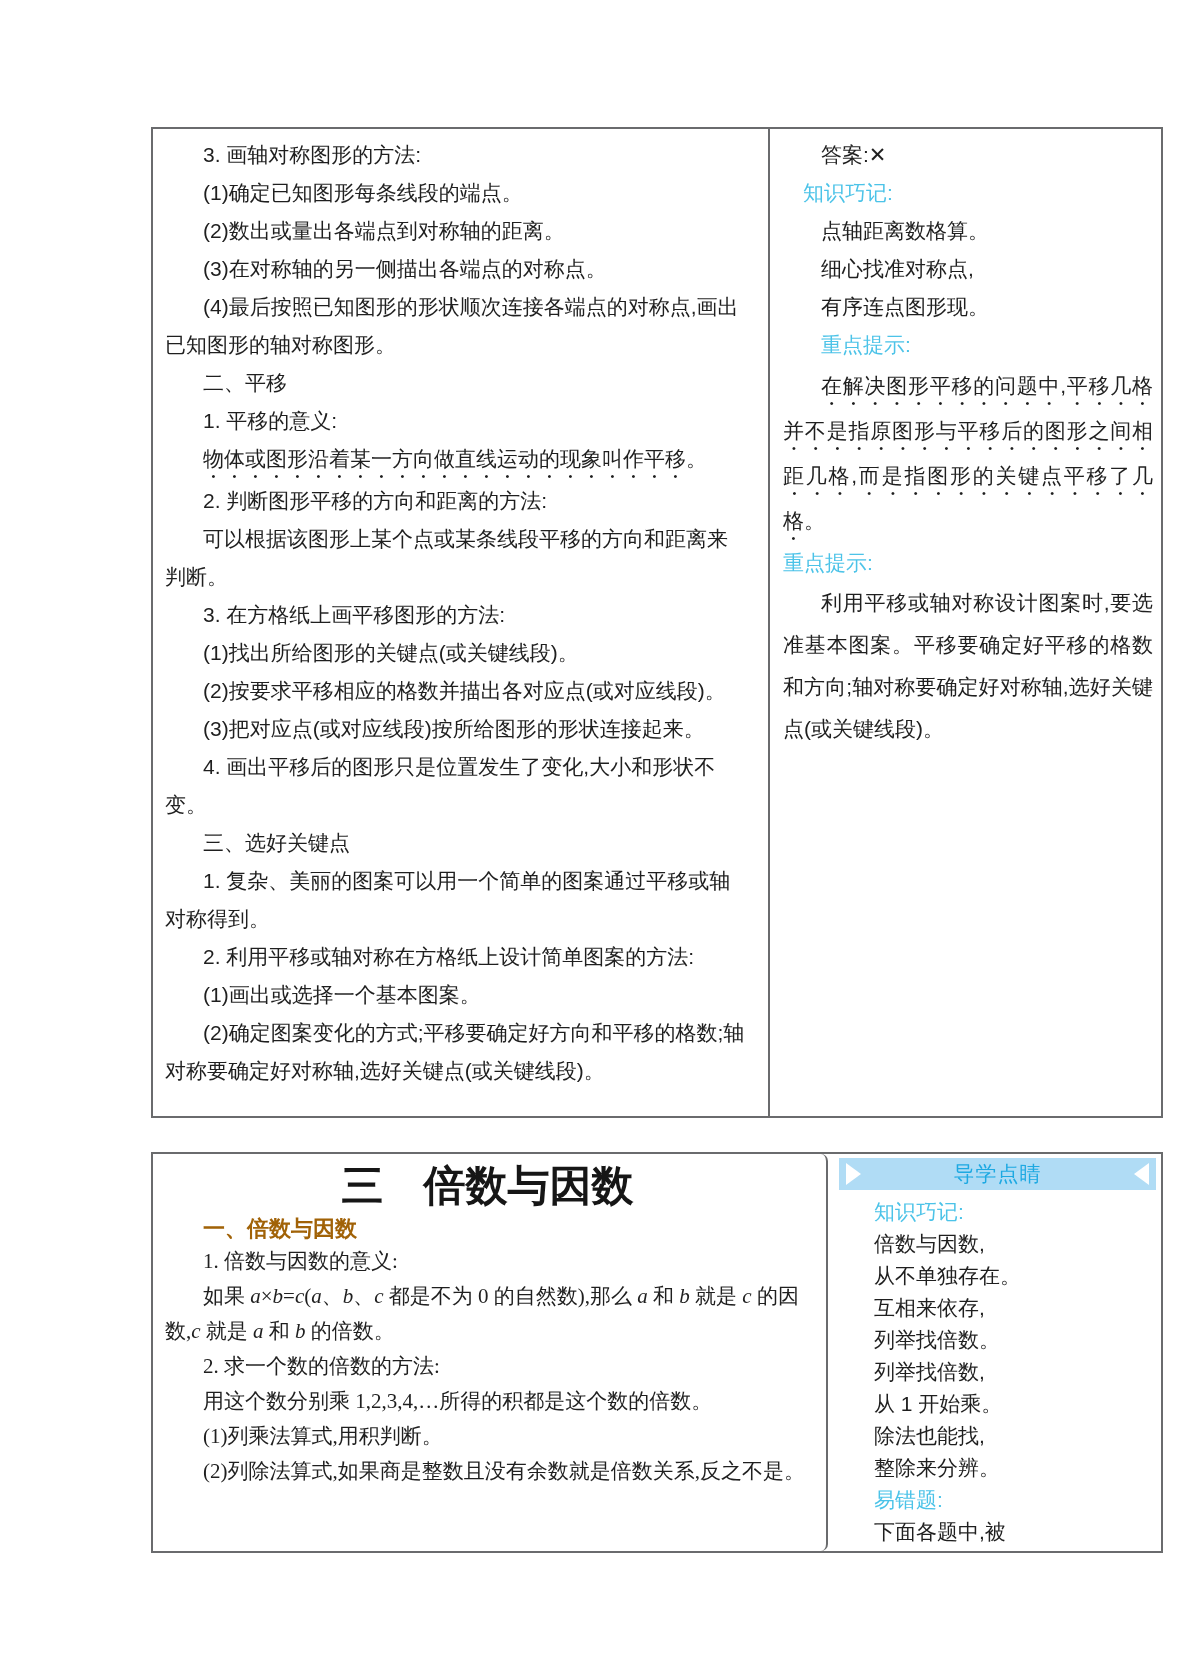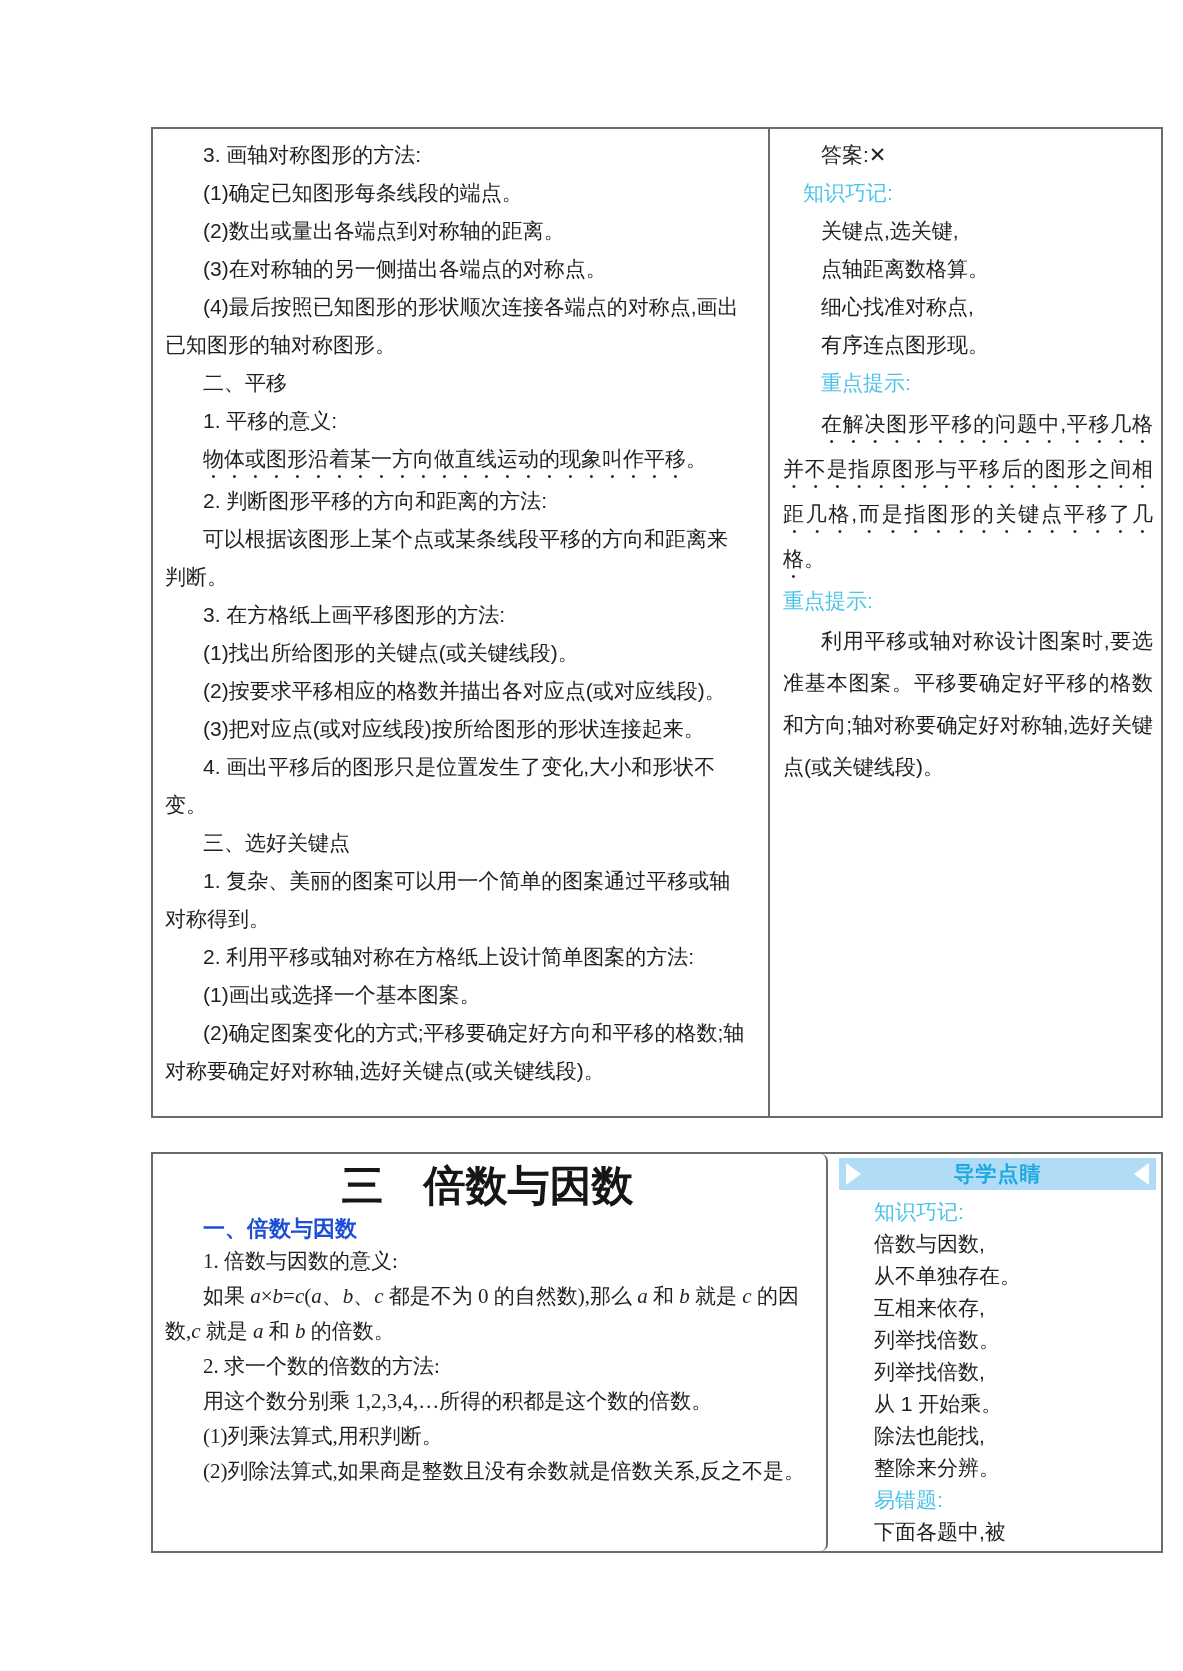--- a/index.html
+++ b/index.html
@@ -38,29 +38,29 @@
     padding:4px 16px 0 12px;font-family:"Liberation Serif",serif;
     font-size:21px;line-height:35px;border-radius:7px;
   }
   .sec-title{
     font-family:"Liberation Sans",sans-serif;font-weight:bold;font-size:42px;
     line-height:44px;text-align:center;margin:6px 0 6px;color:#161616;
   }
   .title-gap{display:inline-block;width:40px;}
   .p2-h{
     font-family:"Liberation Sans",sans-serif;font-weight:bold;font-size:22px;
-    line-height:30px;text-indent:38px;color:#1d4ed8;
+    line-height:30px;text-indent:38px;color:#a16207;
   }
   .p2-main i{font-style:italic;}
   
   .p2-side{flex:1;font-size:21px;line-height:32px;padding:0;}
   .ribbon{
     position:relative;margin:4px 5px 6px 11px;height:32px;
     background:var(--ribbon,#b0dcf5);display:flex;align-items:center;justify-content:center;
-    color:var(--ribbonText,#1ea9e2);font-weight:bold;font-size:21px;letter-spacing:1px;
+    color:var(--ribbonText,#1ea9e2);font-weight:normal;font-size:21px;letter-spacing:1px;
   }
   .chev{position:absolute;top:5px;width:15px;height:22px;background:#ffffff;}
   .chev-l{left:7px;clip-path:polygon(0 0,100% 50%,0 100%);}
   .chev-r{right:7px;clip-path:polygon(100% 0,0 50%,100% 100%);}
   .p2-side-content{padding-left:46px;padding-right:4px;}
 </style>
 </head>
 <body>
 
 <div class="page">
@@ -84,21 +84,20 @@
       <p class="ind2">4. 画出平移后的图形只是位置发生了变化,大小和形状不变。</p>
       <p class="ind2">三、选好关键点</p>
       <p class="ind2">1. 复杂、美丽的图案可以用一个简单的图案通过平移或轴对称得到。</p>
       <p class="ind2">2. 利用平移或轴对称在方格纸上设计简单图案的方法:</p>
       <p class="ind2">(1)画出或选择一个基本图案。</p>
       <p class="ind2">(2)确定图案变化的方式;平移要确定好方向和平移的格数;轴对称要确定好对称轴,选好关键点(或关键线段)。</p>
     </div>
     <div class="cell p1-side">
       <p class="ind2">答案:✕</p>
       <p class="ind1 cyan">知识巧记:</p>
-      <p class="ind2">关键点,选关键,</p>
       <p class="ind2">点轴距离数格算。</p>
       <p class="ind2">细心找准对称点,</p>
       <p class="ind2">有序连点图形现。</p>
       <p class="ind2 cyan">重点提示:</p>
       <p class="ind2 em-dots dotted-para">在解决图形平移的问题中,平移几格并不是指原图形与平移后的图形之间相距几格,而是指图形的关键点平移了几格。</p>
       <p class="ind0 cyan">重点提示:</p>
       <p class="ind2 just">利用平移或轴对称设计图案时,要选准基本图案。平移要确定好平移的格数和方向;轴对称要确定好对称轴,选好关键点(或关键线段)。</p>
     </div>
   </div>
 

